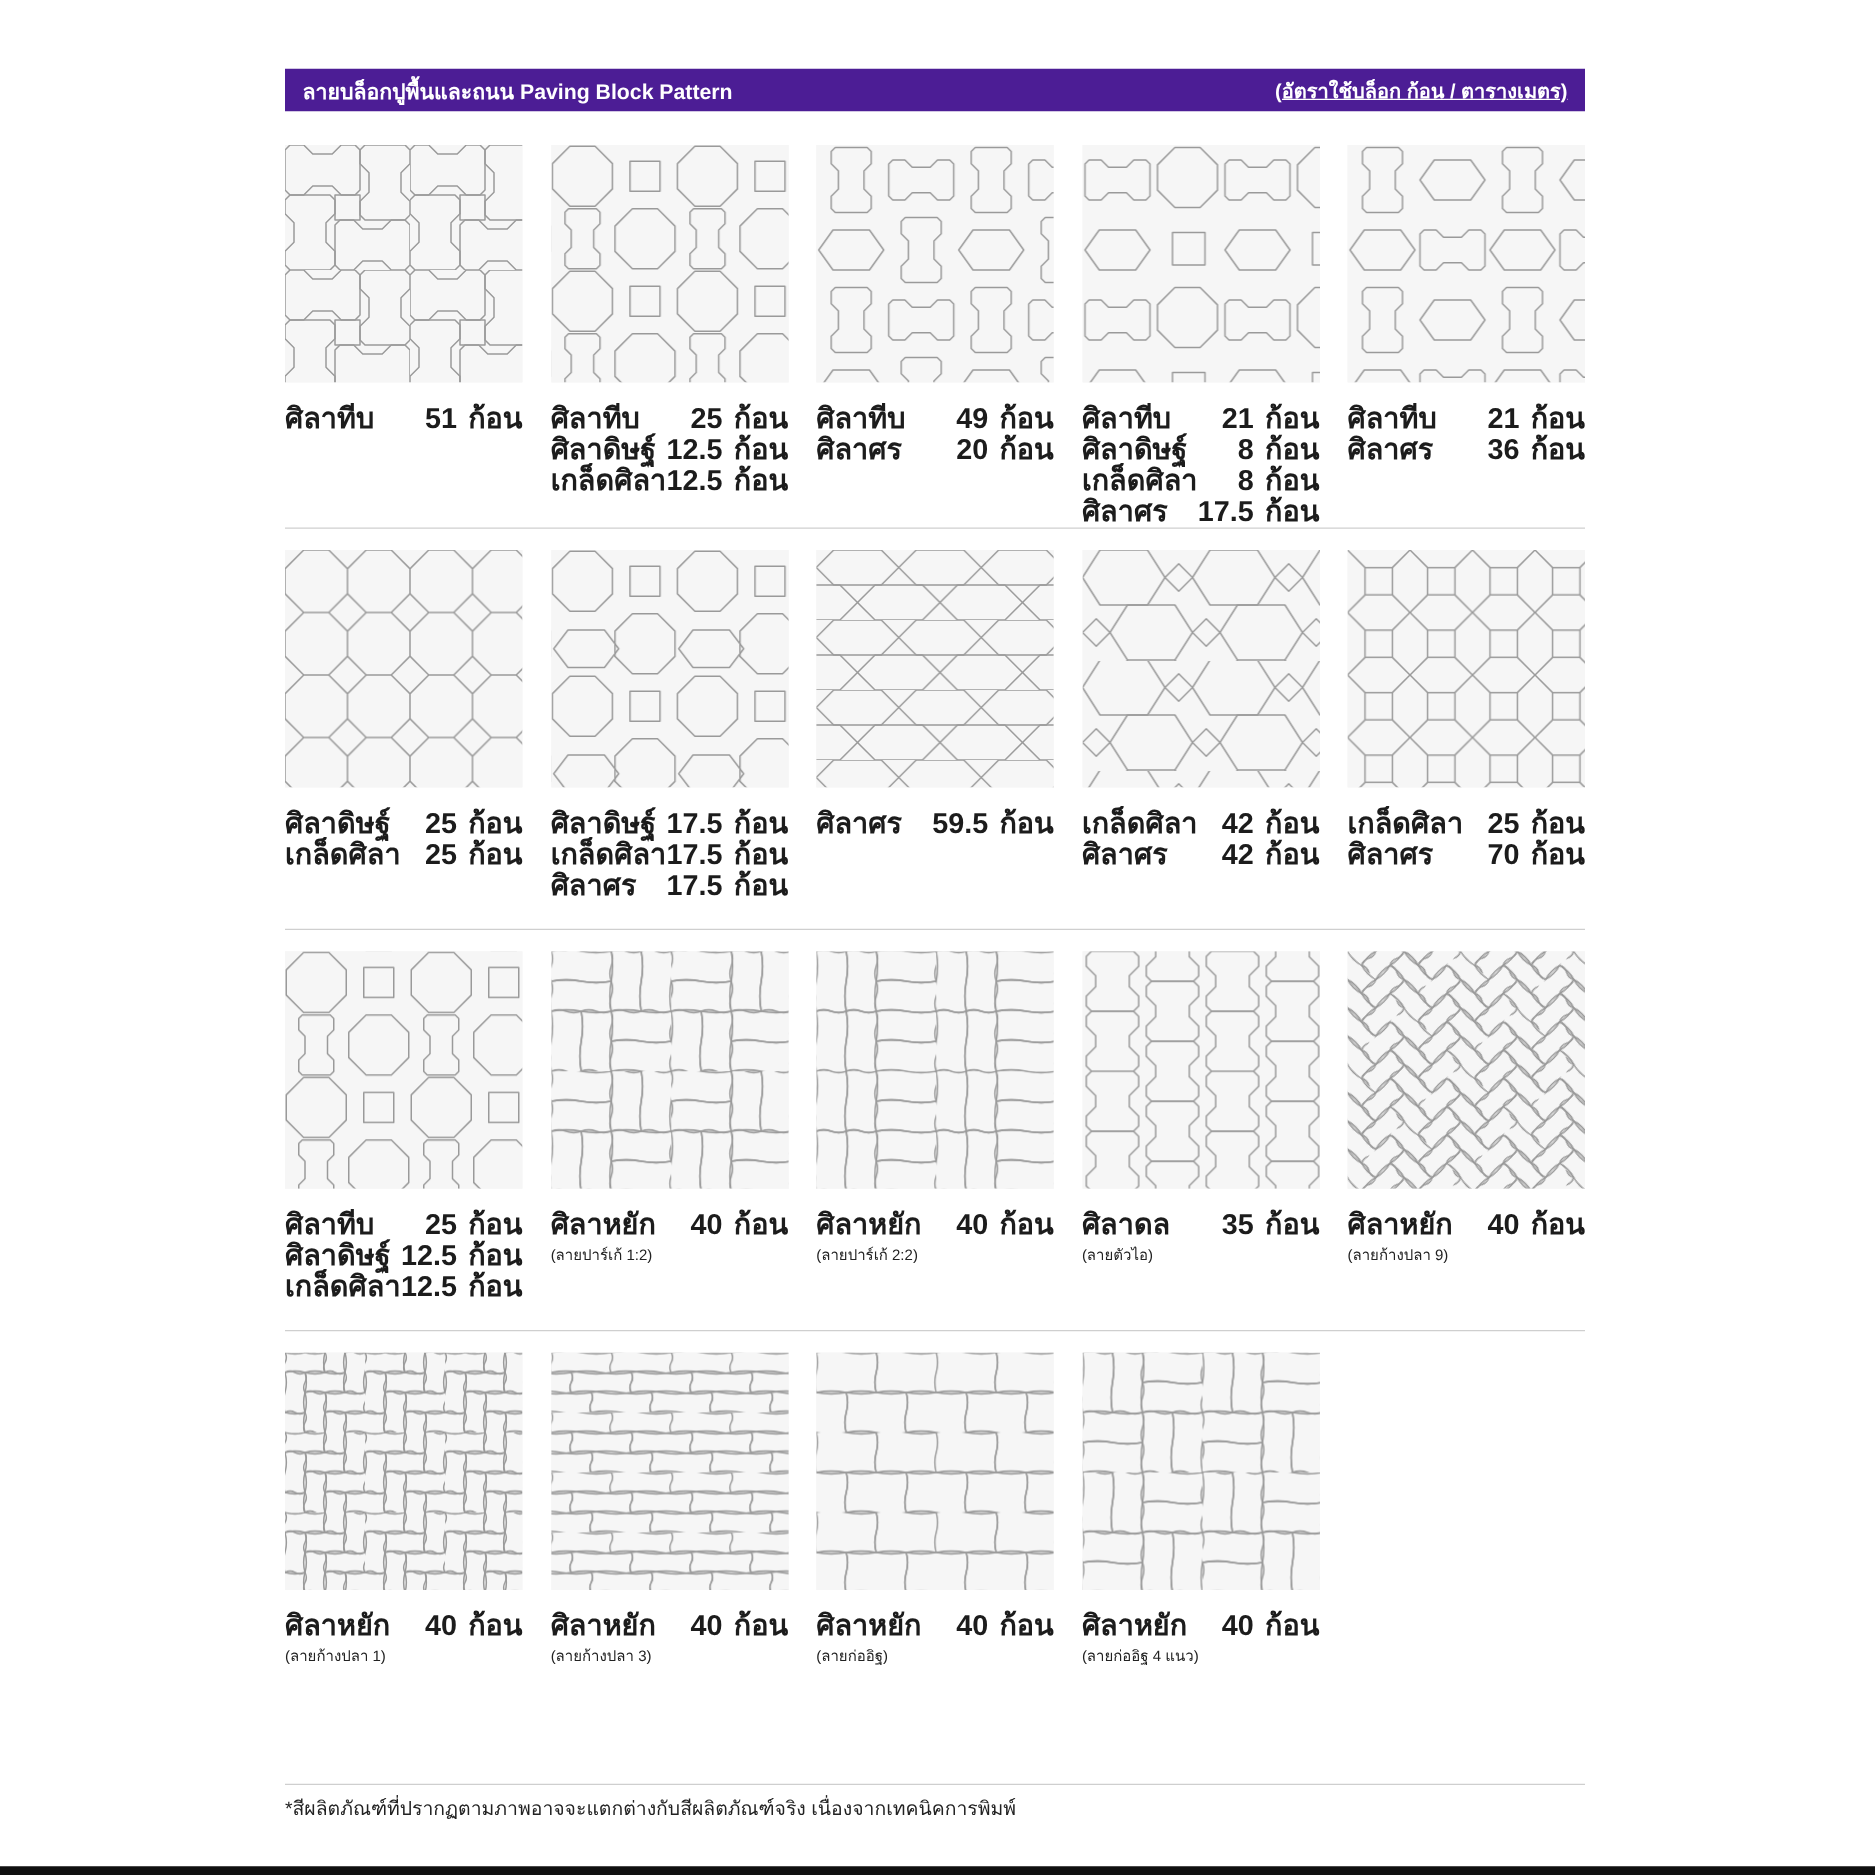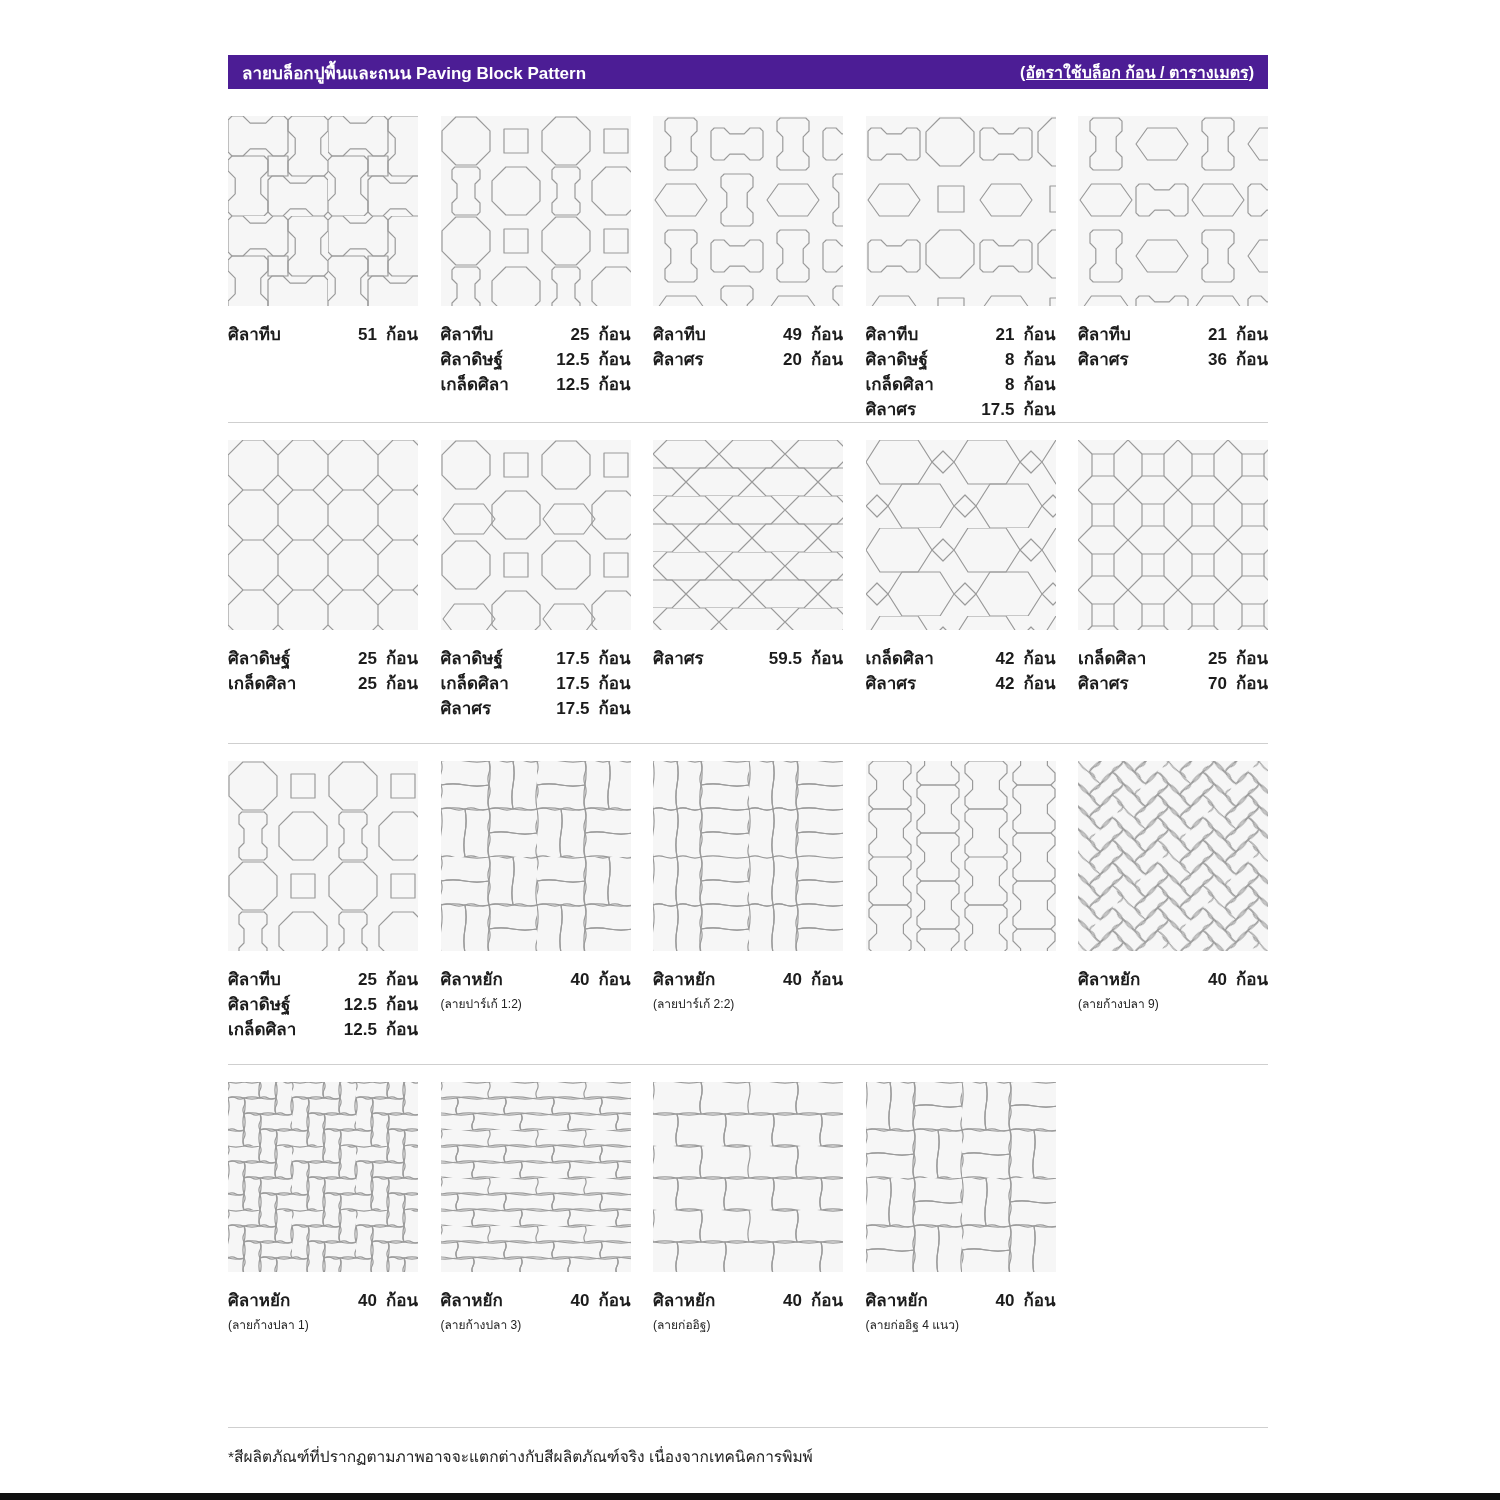--- a/index.html
+++ b/index.html
@@ -10,24 +10,24 @@
        align-items:center;justify-content:space-between;padding:0 14px;box-sizing:border-box;}
   .bar .ttl{font-size:17px;font-weight:bold;}
   .bar .note{font-size:16px;font-weight:bold;text-decoration:underline;}
   .section{padding-top:17px;}
   .section:first-child{padding-top:27px;}
   .section + .section{border-top:1px solid #cfcfcf;}
   .grid{display:grid;grid-template-columns:repeat(5,190px);column-gap:22.5px;}
   .swatch{width:190px;height:190px;background:#f6f6f6;}
   .labels{margin-top:16px;min-height:97px;}
   .lrow{display:flex;justify-content:space-between;align-items:center;
-        font-size:17px;font-weight:bold;line-height:25px;}
+        font-size:23px;font-weight:bold;line-height:25px;}
   .amt .qty{margin-right:9px;}
   .sub{font-size:12px;font-weight:normal;line-height:24px;color:#222;}
-  .foot{border-top:1px solid #cfcfcf;margin-top:42px;padding-top:16px;
+  .foot{border-top:1px solid #cfcfcf;margin-top:42px;padding-top:6px;
         font-size:15.5px;color:#222;}
   .bottom-edge{position:absolute;left:0;right:0;bottom:0;height:7px;background:#101010;}
   svg{display:block;}
 </style>
 </head>
 <body>
 
 <div class="page">
   <div class="content">
     <div class="bar">
@@ -285,20 +285,27 @@
                 <div class="sub">(ลายปาร์เก้ 2:2)</div>
               </div>
             </div>
             <div class="item">
               <div class="swatch">
                 <svg width="190" height="190">
                   <rect width="190" height="190" fill="#f6f6f6"></rect>
                   <rect width="190" height="190" fill="url(#pat-i-columns)"></rect>
                 </svg>
               </div>
+              <div class="labels">
+                <div class="lrow">
+                  <span class="nm">ศิลาดล</span>
+                  <span class="amt"><span class="qty">35</span><span class="unit">ก้อน</span></span>
+                </div>
+                <div class="sub">(ลายตัวไอ)</div>
+              </div>
             </div>
             <div class="item">
               <div class="swatch">
                 <svg width="190" height="190">
                   <rect width="190" height="190" fill="#f6f6f6"></rect>
                   <rect width="190" height="190" fill="url(#pat-herringbone-45)"></rect>
                 </svg>
               </div>
               <div class="labels">
                 <div class="lrow">

